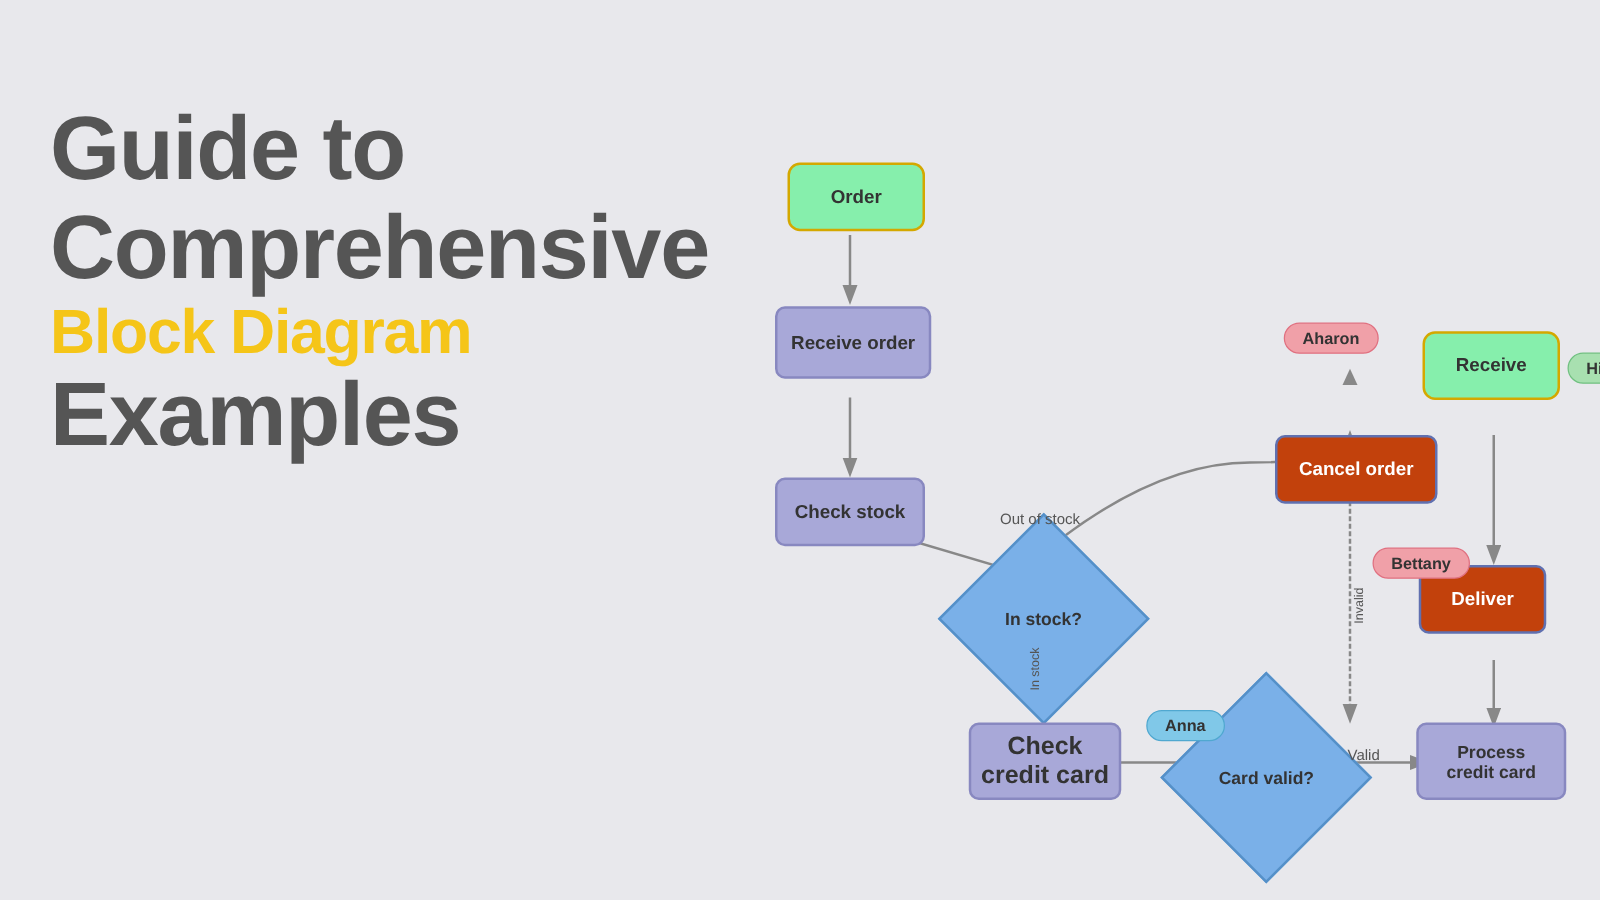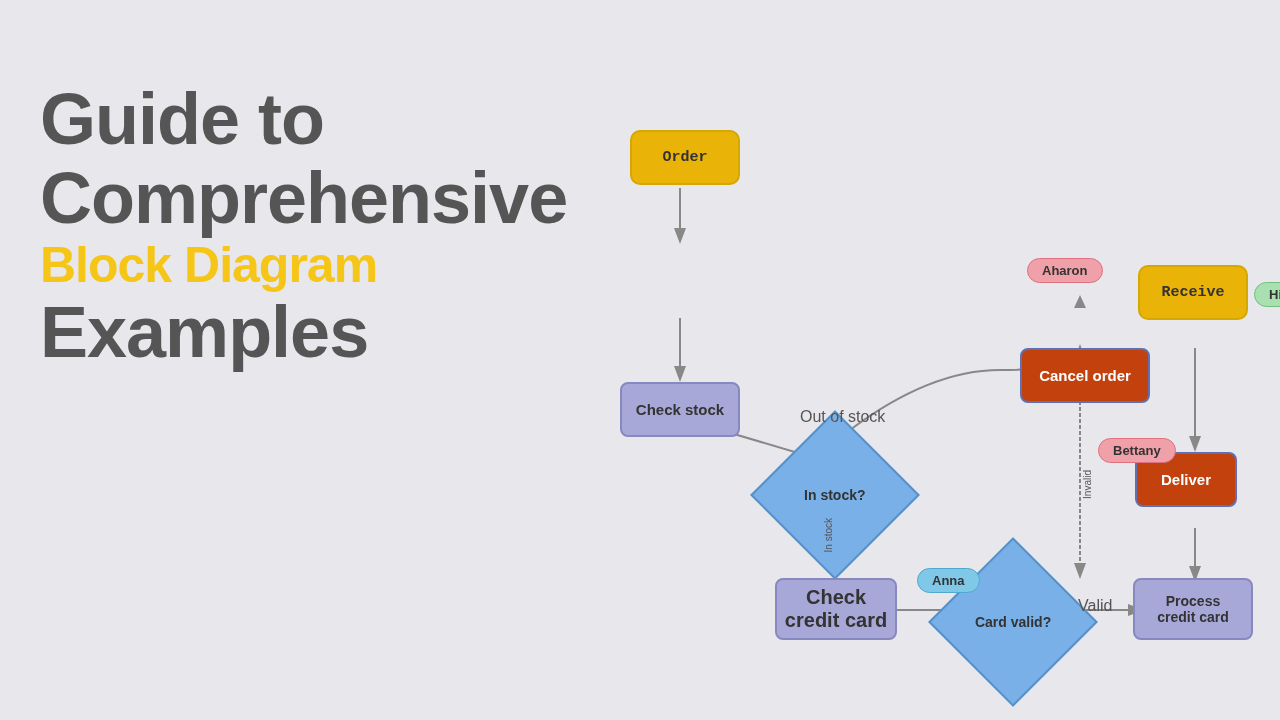--- a/index.html
+++ b/index.html
@@ -55,24 +55,23 @@
       position: absolute;
       display: flex;
       align-items: center;
       justify-content: center;
       text-align: center;
       font-size: 15px;
       font-weight: 600;
       color: #333;
     }
     .rect-yellow {
-      background: #eab308;
+      background: #86efac;
       border-radius: 8px;
       border: 2px solid #d4a800;
-      font-family: Liberation Mono, monospace;
     }
     .rect-purple {
       background: #a8a8d8;
       border-radius: 8px;
       border: 2px solid #8888c0;
     }
     .rect-blue-dark {
       background: #c2410c;
       border-radius: 8px;
       border: 2px solid #6070b0;
@@ -107,21 +106,21 @@
     }
     .pill-green {
       background: #a8e0b0;
       border: 1.5px solid #70c080;
       color: #333;
     }
 
     
     .arrow-label {
       position: absolute;
-      font-size: 16px;
+      font-size: 12px;
       color: #555;
       font-weight: 500;
     }
 
     svg.arrows {
       position: absolute;
       top: 0;
       left: 0;
       width: 100%;
       height: 100%;
@@ -176,20 +175,23 @@
       <marker id="arrow2" markerWidth="6" markerHeight="6" refX="5" refY="3" orient="auto">
         <path d="M0,0 L0,6 L6,3 z" fill="#888"></path>
       </marker>
     </defs>
   </svg>
 
   <div class="node rect-yellow" style="left:50px; top:30px; width:110px; height:55px; border-radius:10px;">
     <span>Order</span>
   </div>
 
+  <div class="node rect-purple" style="left:40px; top:145px; width:125px; height:58px; border-radius:8px;">
+    <span>Receive order</span>
+  </div>
 
   <div class="node rect-purple" style="left:40px; top:282px; width:120px; height:55px; border-radius:8px;">
     <span>Check stock</span>
   </div>
 
   <div class="node diamond" style="left:195px; top:335px; width:120px; height:120px;">
     <span class="diamond-text">In stock?</span>
   </div>
 
   <div class="arrow-label" style="left:220px; top:308px;">

